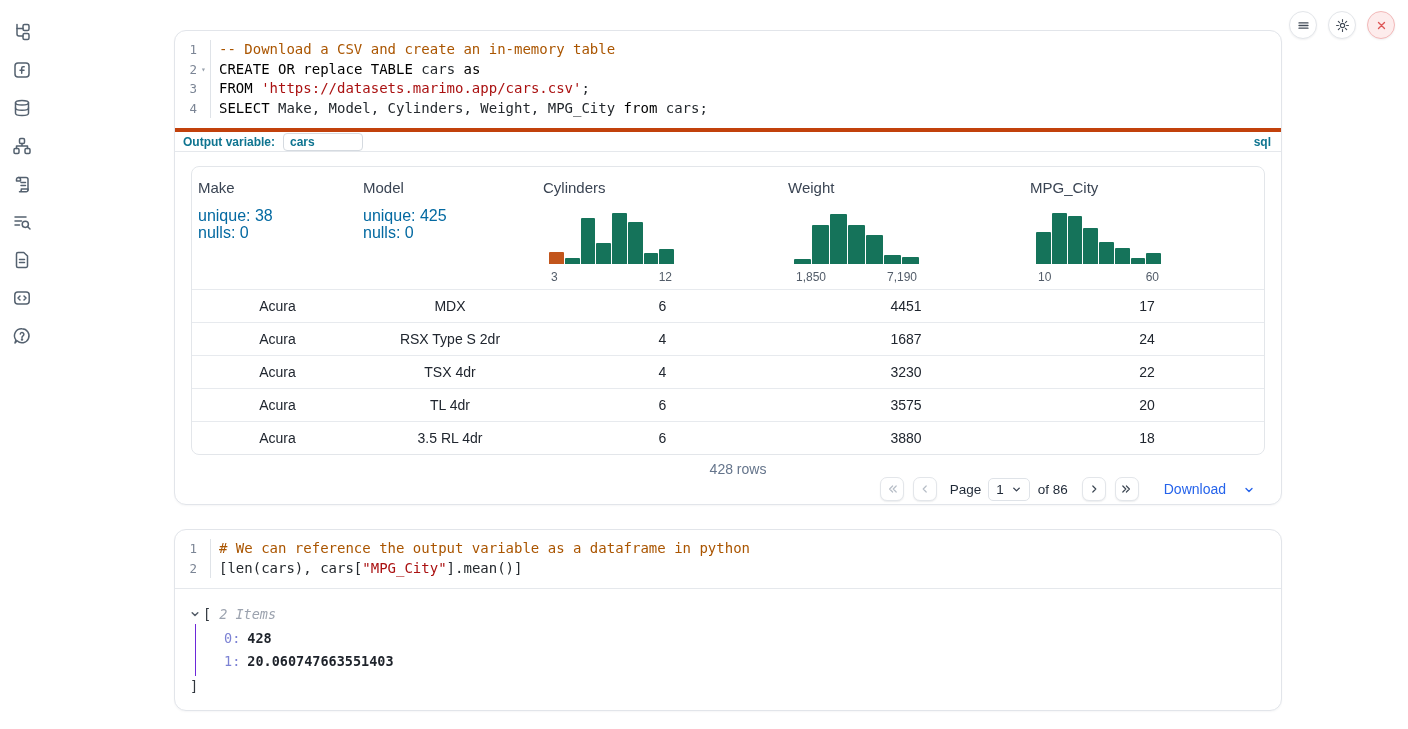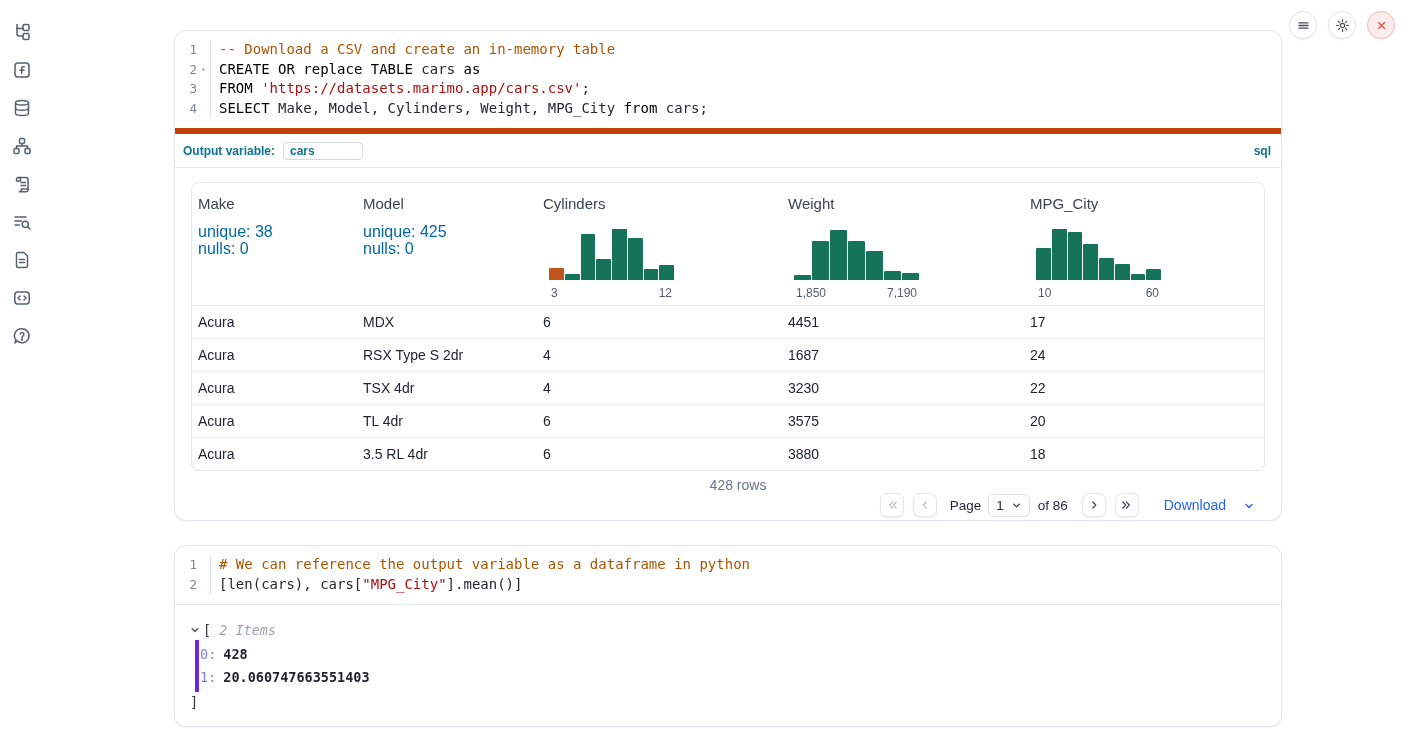--- a/index.html
+++ b/index.html
@@ -33,41 +33,41 @@
     border-right:1px solid #dfe3e8; }
   .ln { color:#7b8595; font-size:12.5px; }
   .fold { width:13px; flex:none; text-align:center; color:#99a2ad; font-size:8px; line-height:19.5px; cursor:pointer; }
   .code-content { padding-left:8px; white-space:pre; color:#24292e; }
   .tok-kw { color:#000000; }
   .tok-str { color:#aa1111; }
   .tok-comment { color:#aa5500; }
   .tok-plain { color:#24292e; }
 
   
-  .outvar-row { display:flex; align-items:center; gap:8px; height:40px; border-top:6px solid #c2410c;
+  .outvar-row { display:flex; align-items:center; gap:8px; height:24px; border-top:4px solid #c2410c;
     border-bottom:1px solid #e5e8ec; padding:0 10px 0 8px; }
   .outvar-label { font-size:12px; font-weight:bold; color:#0e7490; }
   .outvar-input { width:80px; height:18px; border:1px solid #d5dae0; border-radius:4px;
     font-size:12px; font-weight:bold; color:#0e7490; padding:0 6px; outline:none;
     font-family:"Liberation Sans","DejaVu Sans",sans-serif; }
   .lang-badge { margin-left:auto; font-size:12px; font-weight:bold; color:#0e7490; }
 
   
   .output-section { padding:14px 16px 10px 16px; }
   .dtable { border:1px solid #e3e6ea; border-radius:8px; overflow:hidden; }
   .tgrid { display:grid; grid-template-columns:165px 180px 245px 242px 1fr; }
   .th-cell { padding:12px 12px 6px 6px; height:122px; position:relative; cursor:pointer; }
   .col-name { font-size:15px; color:#3a4453; }
   .col-stats { margin-top:12px; font-size:16px; color:#0369a1; line-height:16.5px; }
   .hist { position:absolute; bottom:25px; left:12px; width:125px; height:54px;
     display:flex; align-items:flex-end; gap:1px; }
   .hist .bar { flex:1; border-radius:1px 1px 0 0; }
   .hist-labels { position:absolute; bottom:5px; left:12px; width:125px; display:flex;
     justify-content:space-between; font-size:12px; color:#525c69; padding:0 2px; }
-  .trow { height:33px; align-items:center; border-top:1px solid #e7eaee; font-size:14px; color:#20262f; cursor:default; }
+  .trow { height:33px; align-items:center; border-top:1px solid #e7eaee; font-size:14px; color:#20262f; cursor:default;text-align:center; }
   .trow > div { padding-left:6px; overflow:hidden; white-space:nowrap; }
 
   
   .tfooter { margin-top:6px; height:33px; display:flex; align-items:center; padding:0 2px 0 8px;flex-direction:column; }
   .search-btn { background:none; border:none; color:#8a94a0; display:flex; cursor:pointer; padding:0; }
   .rowcount { margin-left:14px; font-size:14px; color:#64748b; }
   .pager { margin-left:auto; display:flex; align-items:center; }
   .pg-btn { width:24px; height:24px; border:1px solid #e3e6ea; border-radius:7px; background:#fff;
     box-shadow:0 1px 1.5px rgba(16,24,40,.08); display:flex; align-items:center; justify-content:center;
     cursor:pointer; color:#414b57; }
@@ -84,21 +84,21 @@
   .download-link svg { width:12px; height:12px; margin-top:2px; }
 
   
   .py-divider { border-top:1px solid #e5e8ec; }
   .tree { padding:15px 0 14px 15px; font-family:"DejaVu Sans Mono","Liberation Mono",monospace; font-size:13.5px; }
   .tree-head { display:flex; align-items:center; line-height:20px; }
   .tree-chevron { width:13px; color:#555e69; display:flex; align-items:center; cursor:pointer; }
   .tree-chevron svg { width:10px; height:10px; }
   .tree-bracket { color:#30363d; }
   .tree-items-label { margin-left:8px; font-style:italic; color:#9ca3af; }
-  .tree-body { margin-left:5px; border-left:4px solid #6d28d9; padding:3px 0 4px 1px; }
+  .tree-body { margin-left:5px; border-left:1px solid #6d28d9; padding:3px 0 4px 28px; }
   .tree-entry { line-height:22.5px; }
   .tree-key { color:#7c82d4; }
   .tree-val { color:#1e232b; font-weight:600; margin-left:7px; }
   .tree-close { line-height:20px; color:#30363d; }
 </style>
 </head>
 <body>
 
 <nav class="sidebar" id="sidebar">
     <button class="side-btn">

